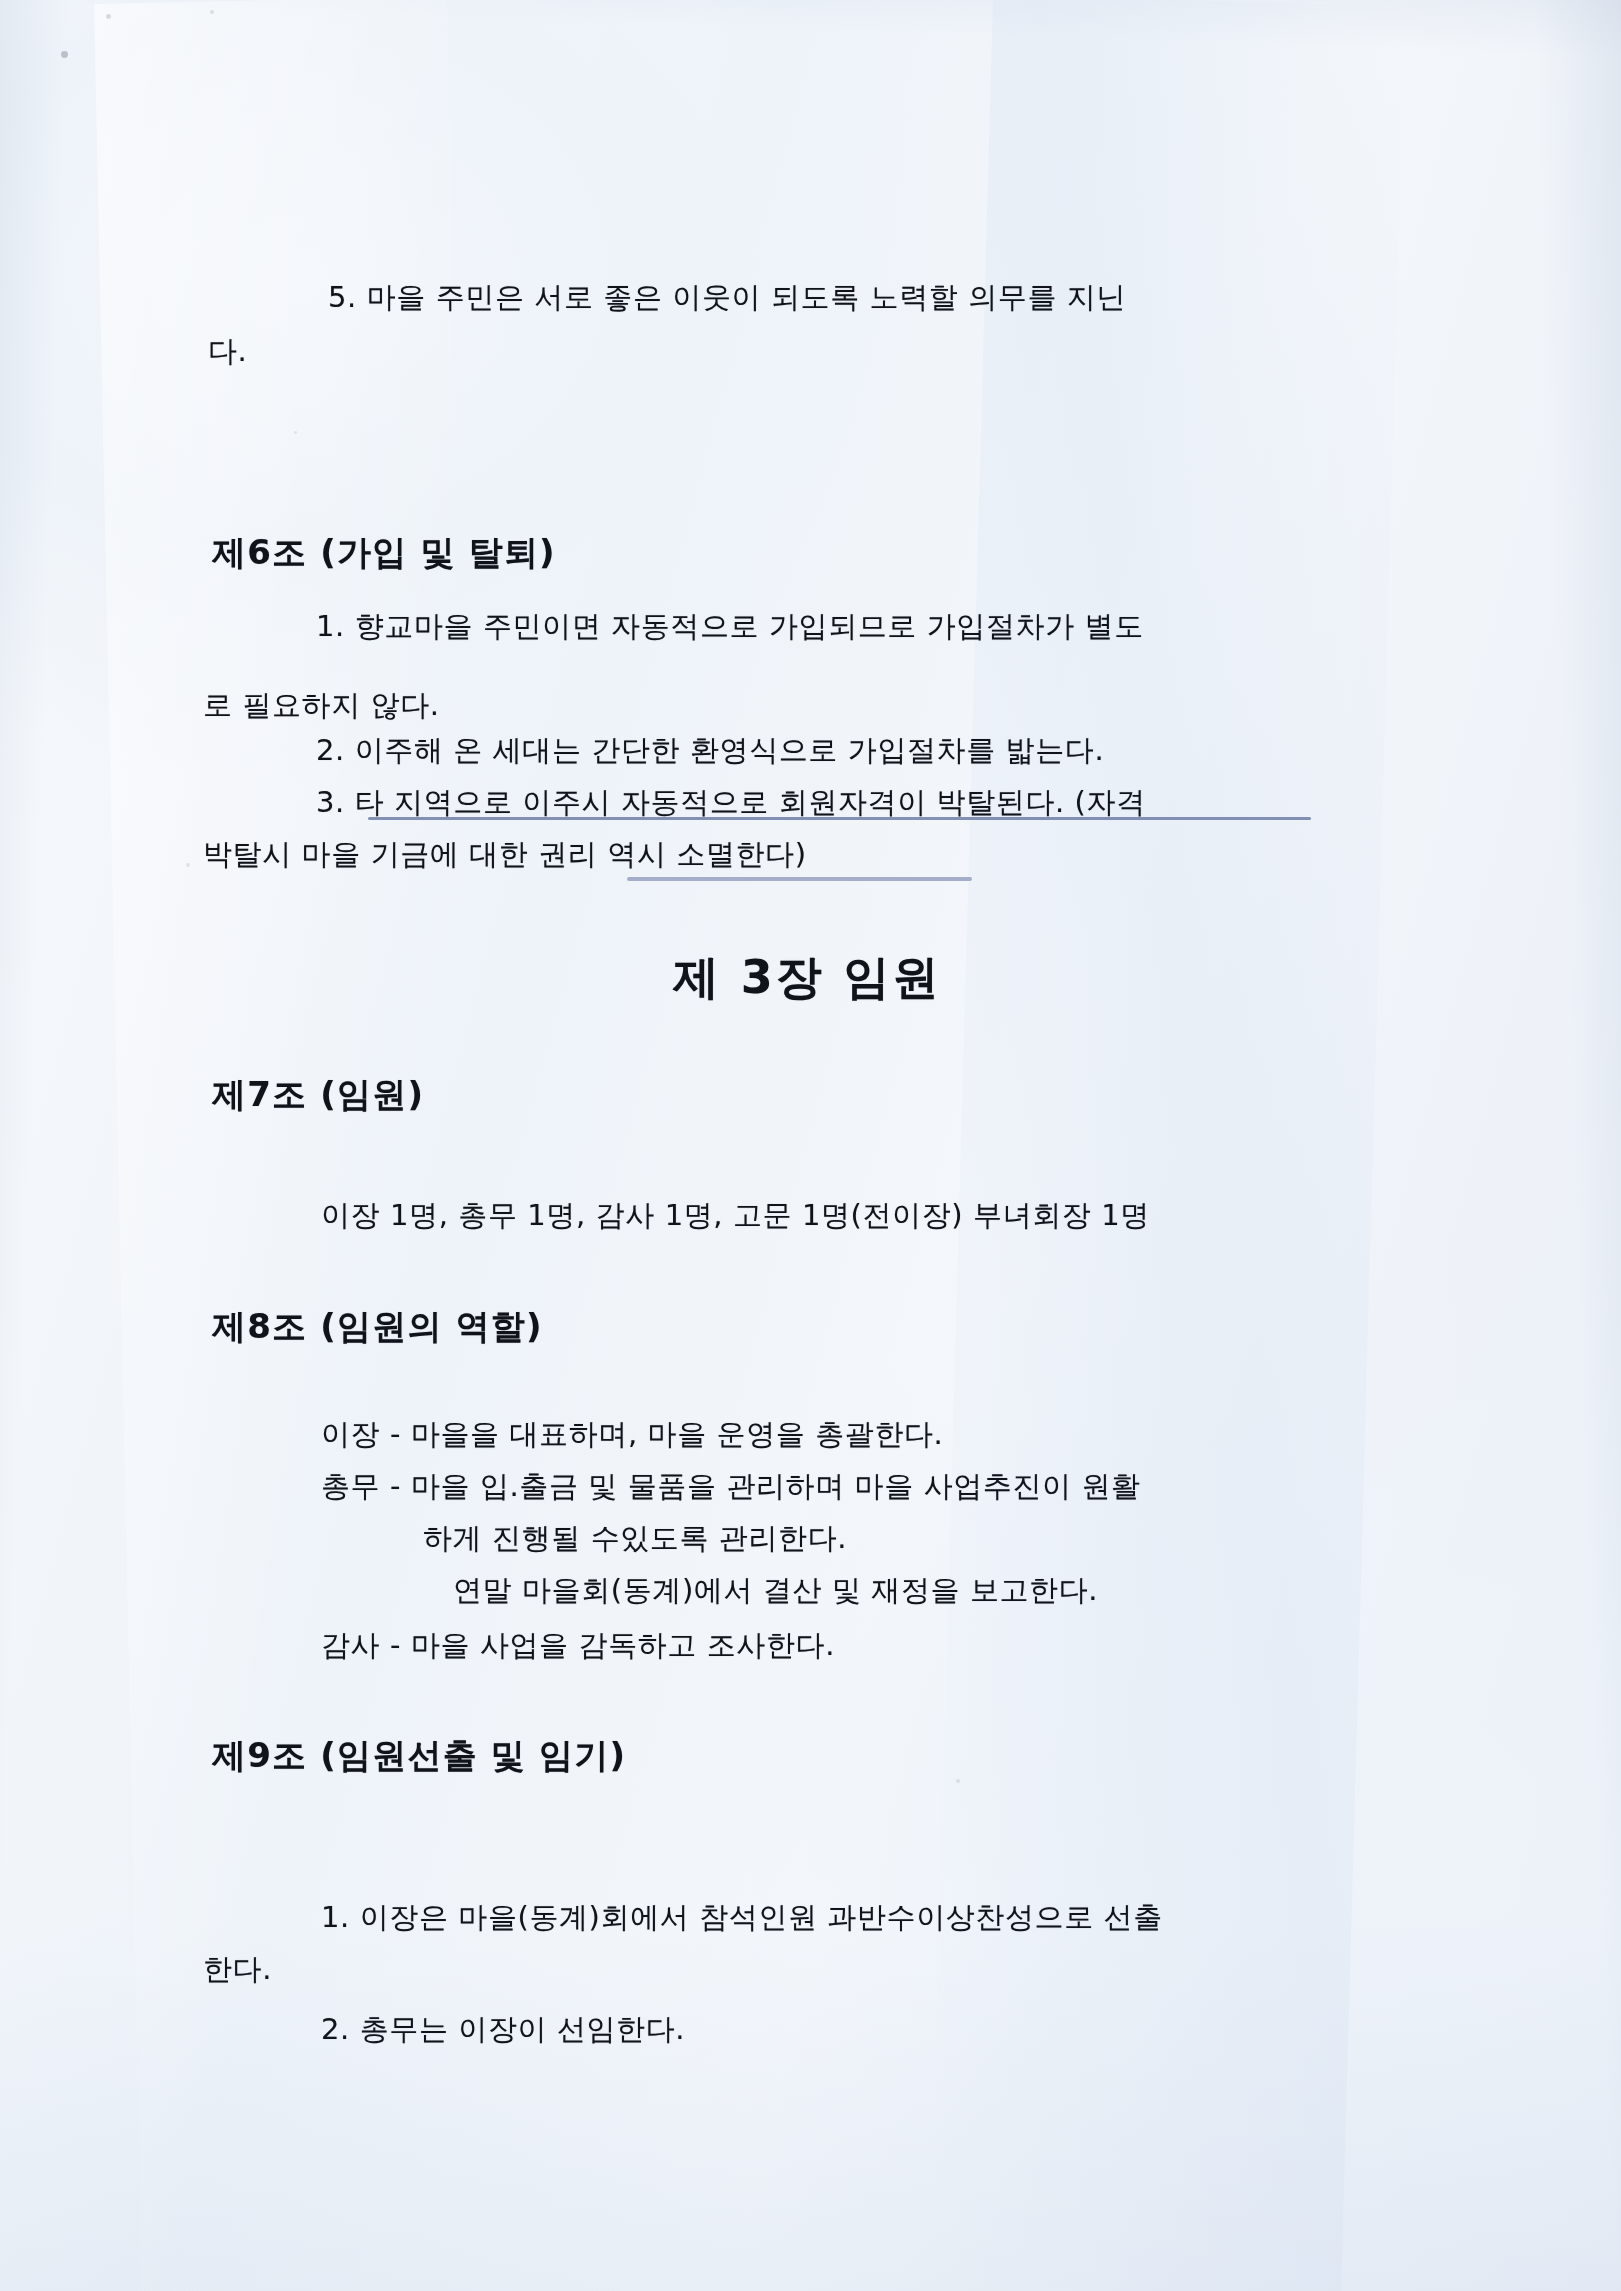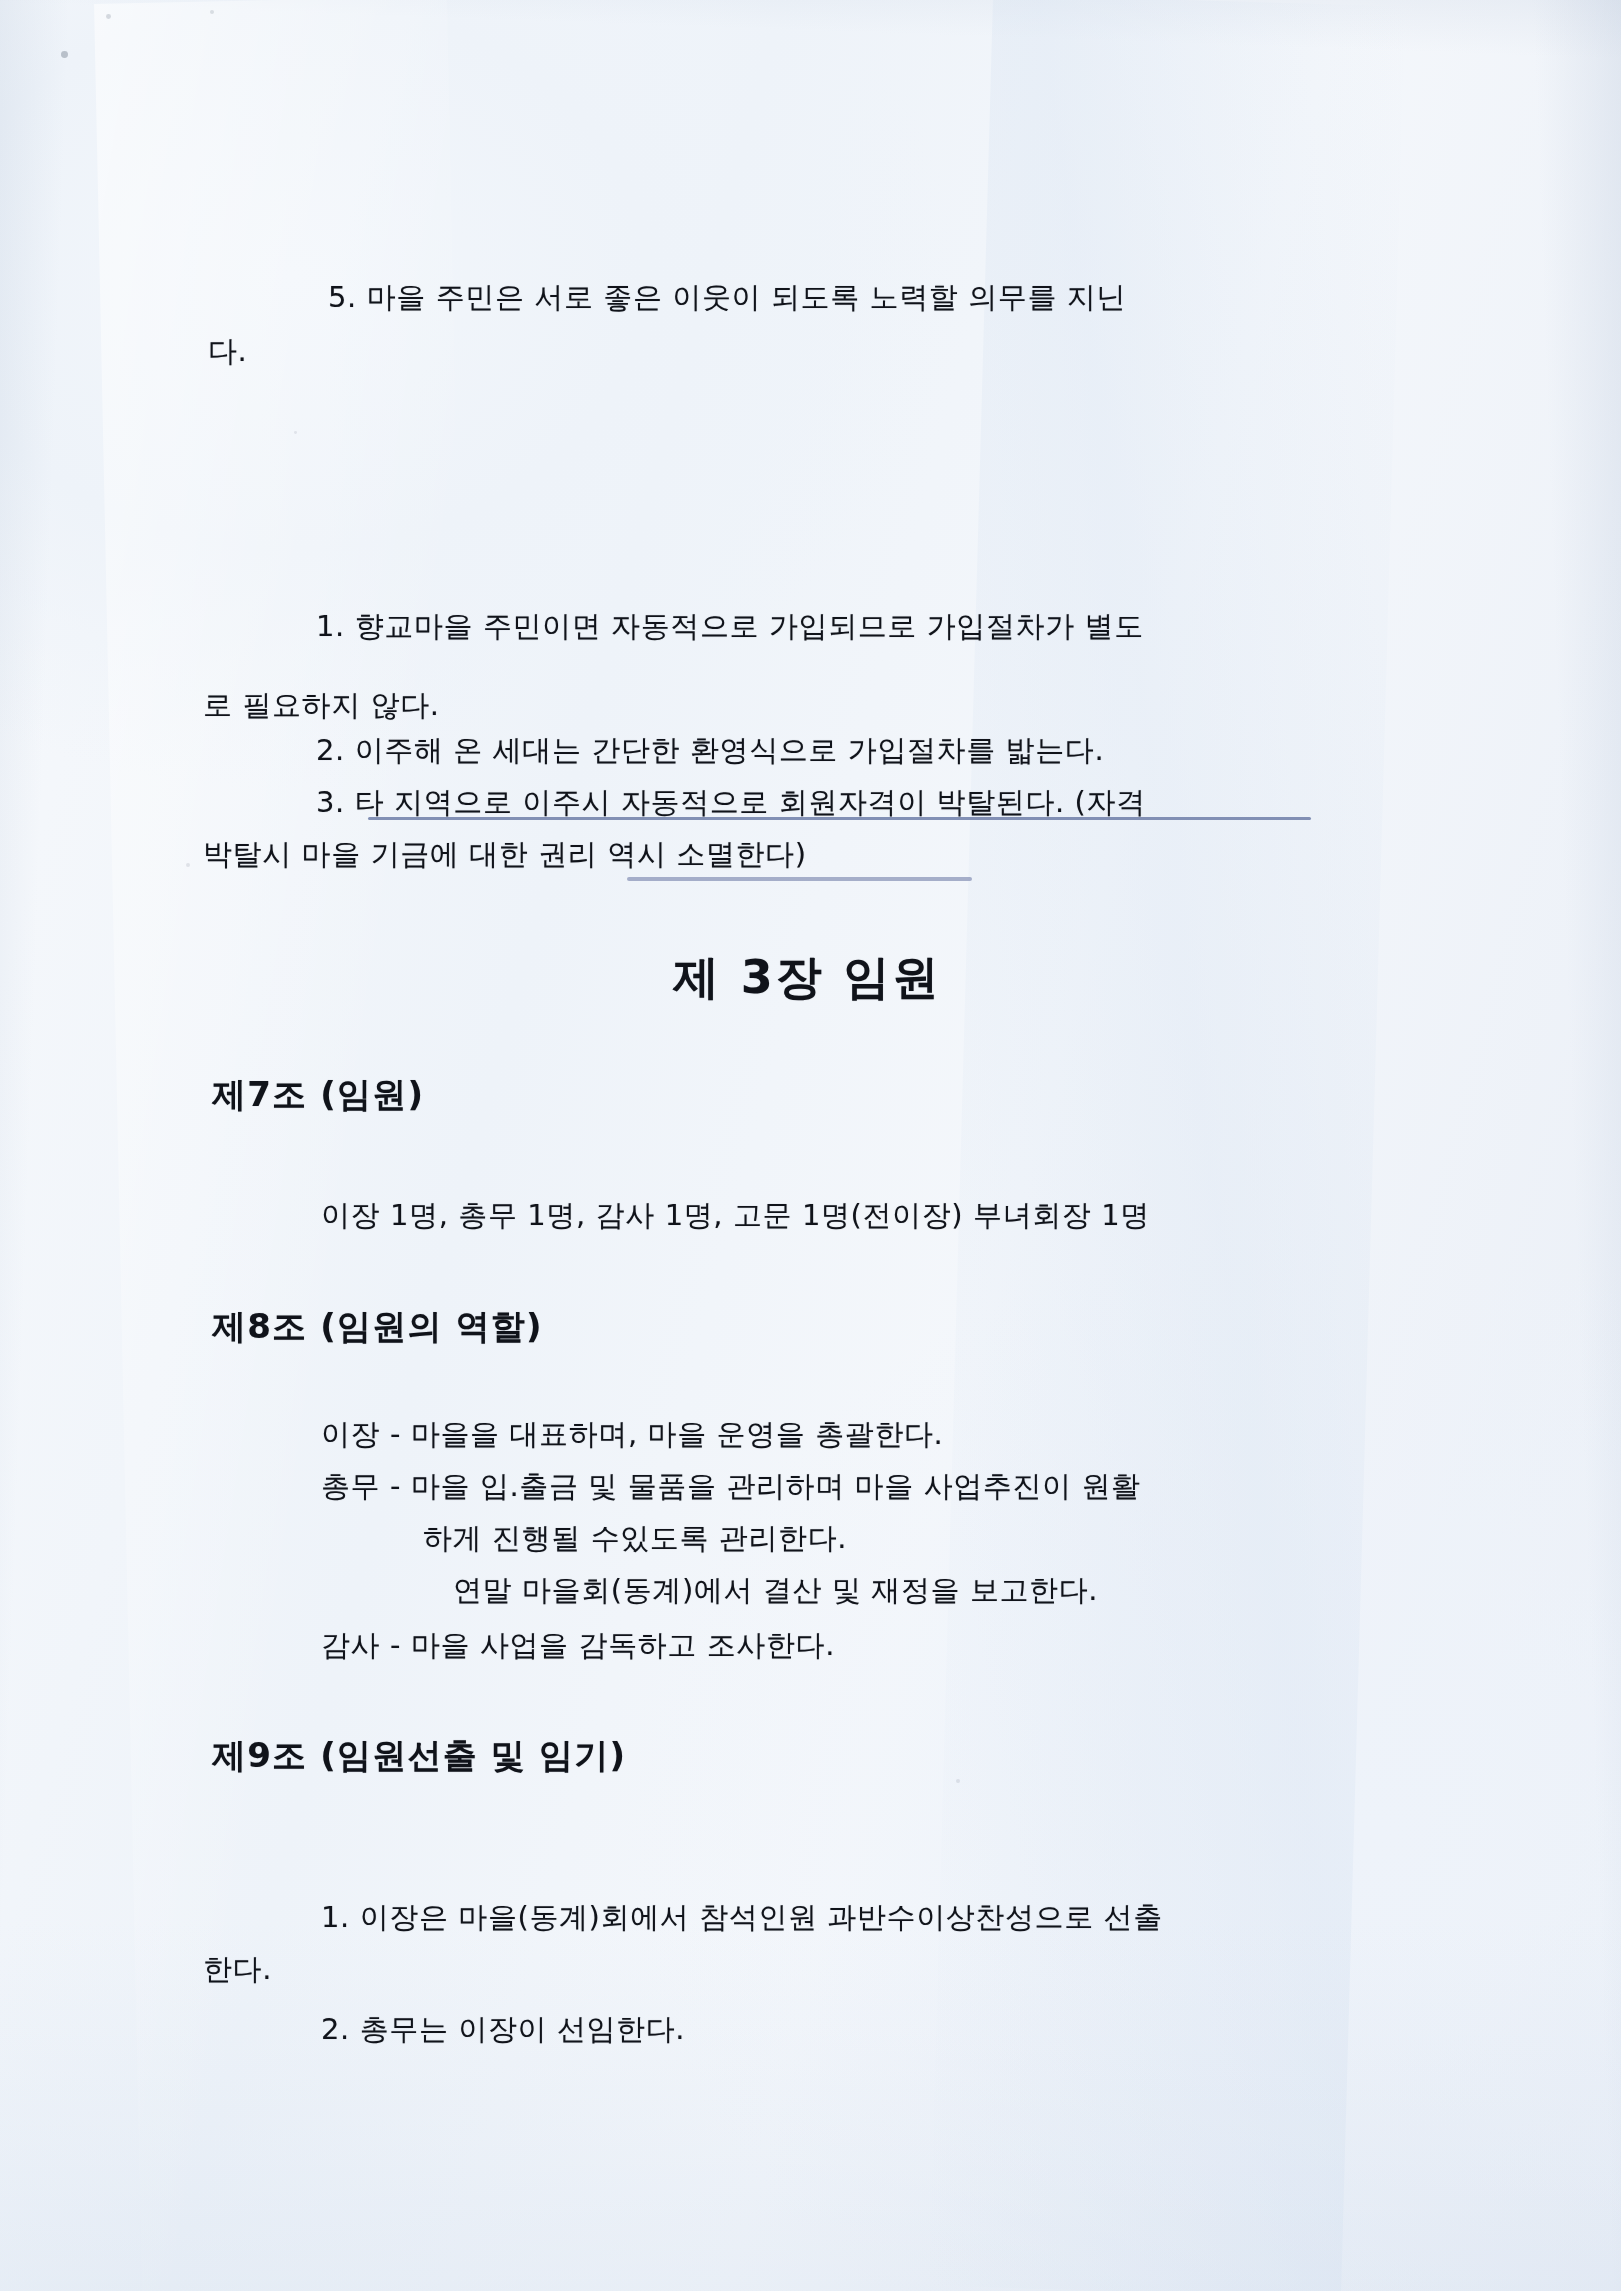--- a/index.html
+++ b/index.html
@@ -113,20 +113,21 @@
   <div class="speck" style="left:210px; top:9.8px; width:3.9px; height:3.9px; opacity:0.5;"></div>
   <div class="speck" style="left:186px; top:863px; width:3.9px; height:3.9px; opacity:0.4;"></div>
   <div class="speck" style="left:294px; top:431px; width:2.9px; height:2.9px; opacity:0.35;"></div>
   <div class="speck" style="left:956px; top:1779px; width:3.9px; height:3.9px; opacity:0.4;"></div>
 
   <div class="content">
 
     <div class="line body-txt" style="left:328px; top:250px;">5. 마을 주민은 서로 좋은 이웃이 되도록 노력할 의무를 지닌</div>
     <div class="line body-txt" style="left:208px; top:304px;">다.</div>
 
+    <div class="line heading" style="left:212px; top:502px;">제6조 (가입 및 탈퇴)</div>
 
     <div class="line body-txt" style="left:316px; top:579px;">1. 향교마을 주민이면 자동적으로 가입되므로 가입절차가 별도</div>
     <div class="line body-txt" style="left:203px; top:658px;text-align:right;">로 필요하지 않다.</div>
     <div class="line body-txt" style="left:316px; top:703px;">2. 이주해 온 세대는 간단한 환영식으로 가입절차를 밟는다.</div>
     <div class="line body-txt" style="left:316px; top:755px;text-align:right;">3. 타 지역으로 이주시 자동적으로 회원자격이 박탈된다. (자격</div>
     <div class="line body-txt" style="left:203px; top:807px;">박탈시 마을 기금에 대한 권리 역시 소멸한다)</div>
 
     <div class="pen-underline" style="left:368px; top:789px; width:943px;"></div>
     <div class="pen-underline u2" style="left:627px; top:849px; width:345px;"></div>
 

